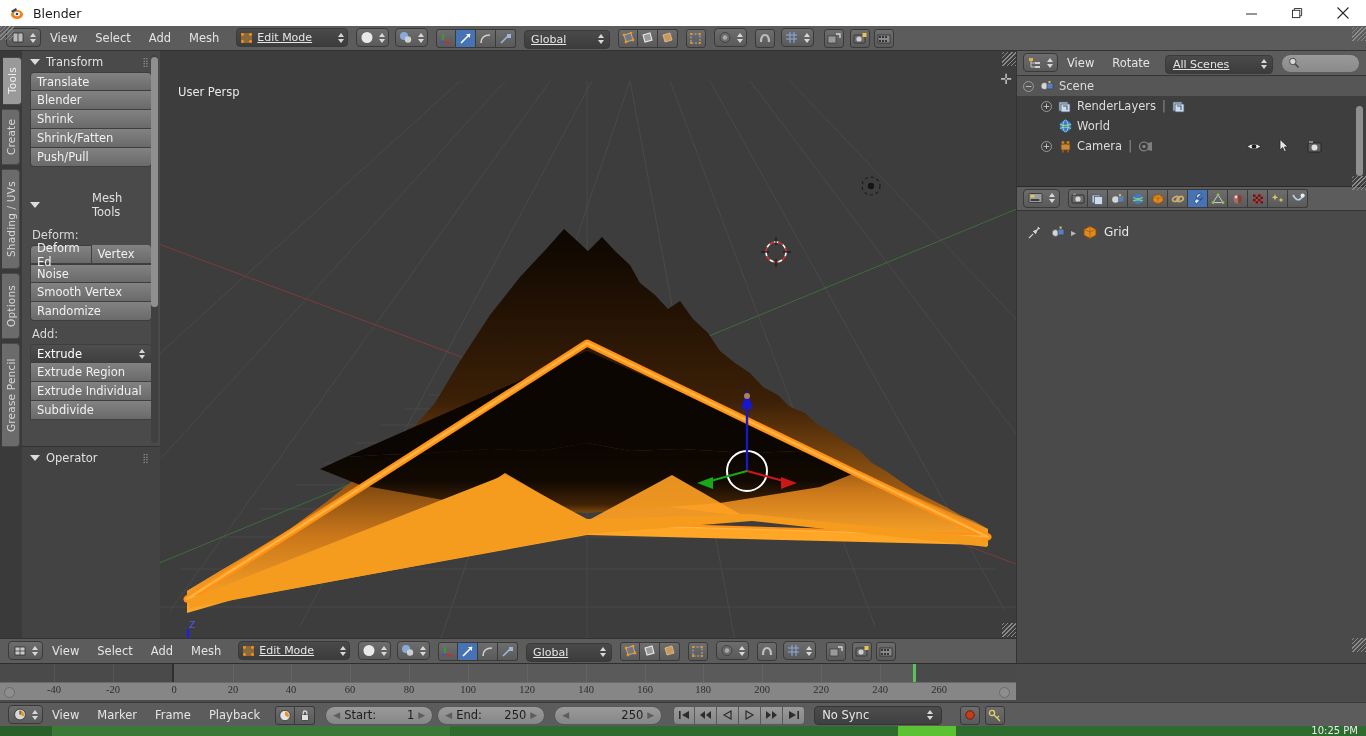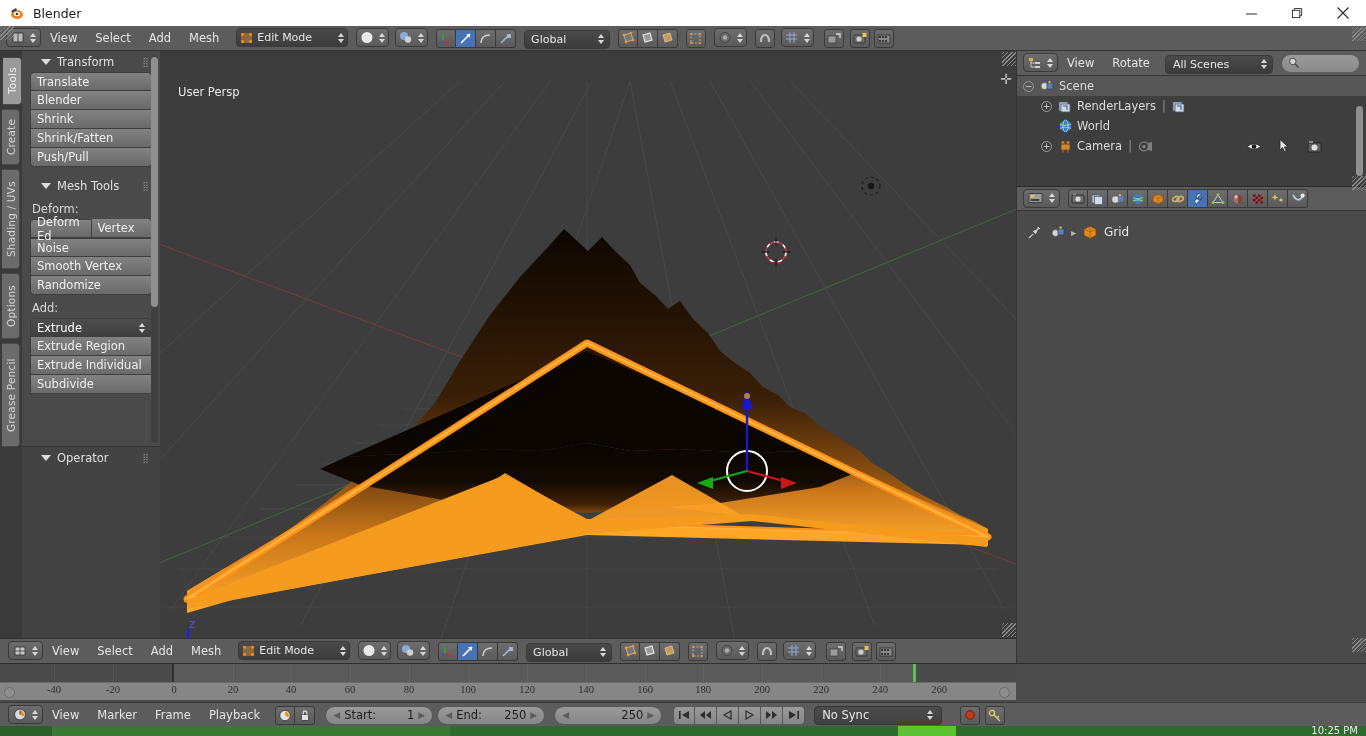--- a/index.html
+++ b/index.html
@@ -52,20 +52,21 @@
     border: 1px solid #3a3a3a;
     border-radius: 3px;
     height: 18px;
     display: inline-flex; align-items: center;
     color: #e6e6e6; font-size: 11px;
     padding: 0 5px;
     white-space: nowrap;
   }
   .btn.dark {
     background: linear-gradient(#4a4a4a,#3c3c3c);
+    text-decoration: underline;
   }
   .spin {
     display: inline-block; width: 7px; margin-left: 5px;
     line-height: 0;
   }
   .spin .up, .spin .dn {
     display: block;
     width: 0; height: 0;
     border-left: 3.5px solid transparent;
     border-right: 3.5px solid transparent;
@@ -116,21 +117,21 @@
   }
   .vtab.active { background: #9a9a9a; color: #f0f0f0; left: 3px; width: 19px; }
 
   #toolshelf {
     position: absolute; left: 22px; top: 25px; width: 138px; height: 395px;
     background: #4a4a4a;
     overflow: hidden;
   }
   .panel-head {
     font-size: 11.5px; color: #e0e0e0;
-    padding: 4px 6px 3px 19px;
+    padding: 4px 6px 3px 8px;
     display: flex; align-items: center;
   }
   .panel-head .tri {
     width: 0; height: 0;
     border-left: 5px solid transparent;
     border-right: 5px solid transparent;
     border-top: 6px solid #dcdcdc;
     margin-right: 6px;
   }
   .panel-head .grip {
@@ -573,21 +574,21 @@
       <span class="grip">⣿</span>
     </div>
     <div>
       <div class="tool-btn first">Translate</div>
       <div class="tool-btn">Blender</div>
       <div class="tool-btn">Shrink</div>
       <div class="tool-btn">Shrink/Fatten</div>
       <div class="tool-btn last">Push/Pull</div>
     </div>
 
-    <div class="panel-head" style="margin-top:8px;">
+    <div class="panel-head" style="margin-top:20px;gap:46px;">
       <span class="tri"></span>
       <span>Mesh Tools</span>
       <span class="grip">⣿</span>
     </div>
     <div class="tool-label">Deform:</div>
     <div class="split-row">
       <div class="tool-btn">Deform Ed</div>
       <div class="tool-btn">Vertex</div>
     </div>
     <div>

